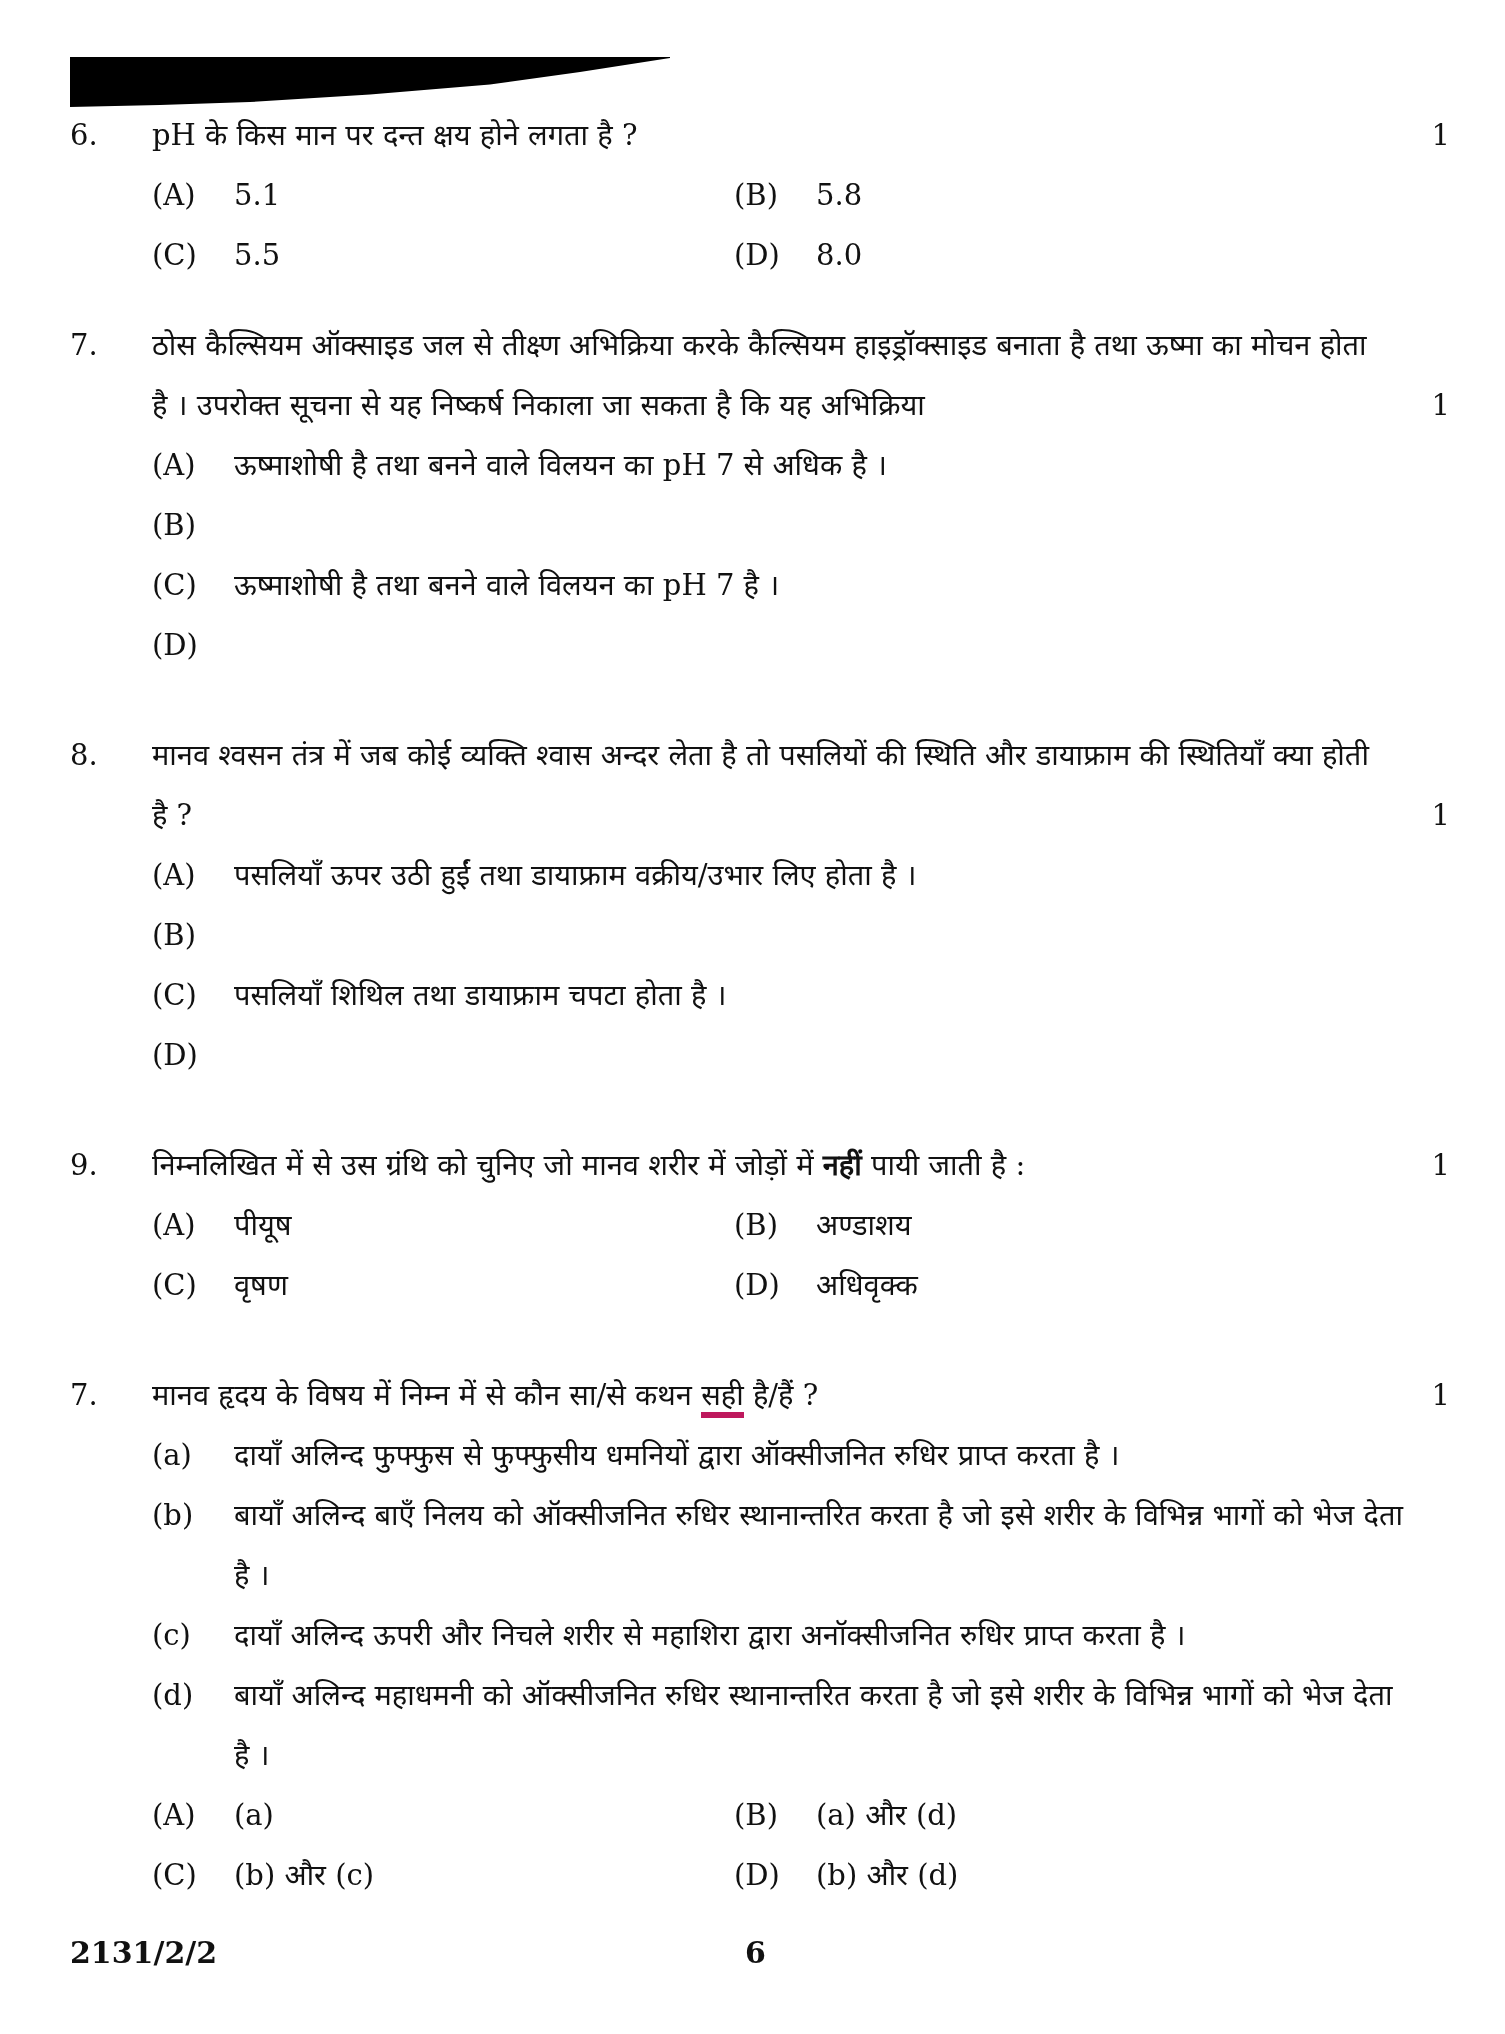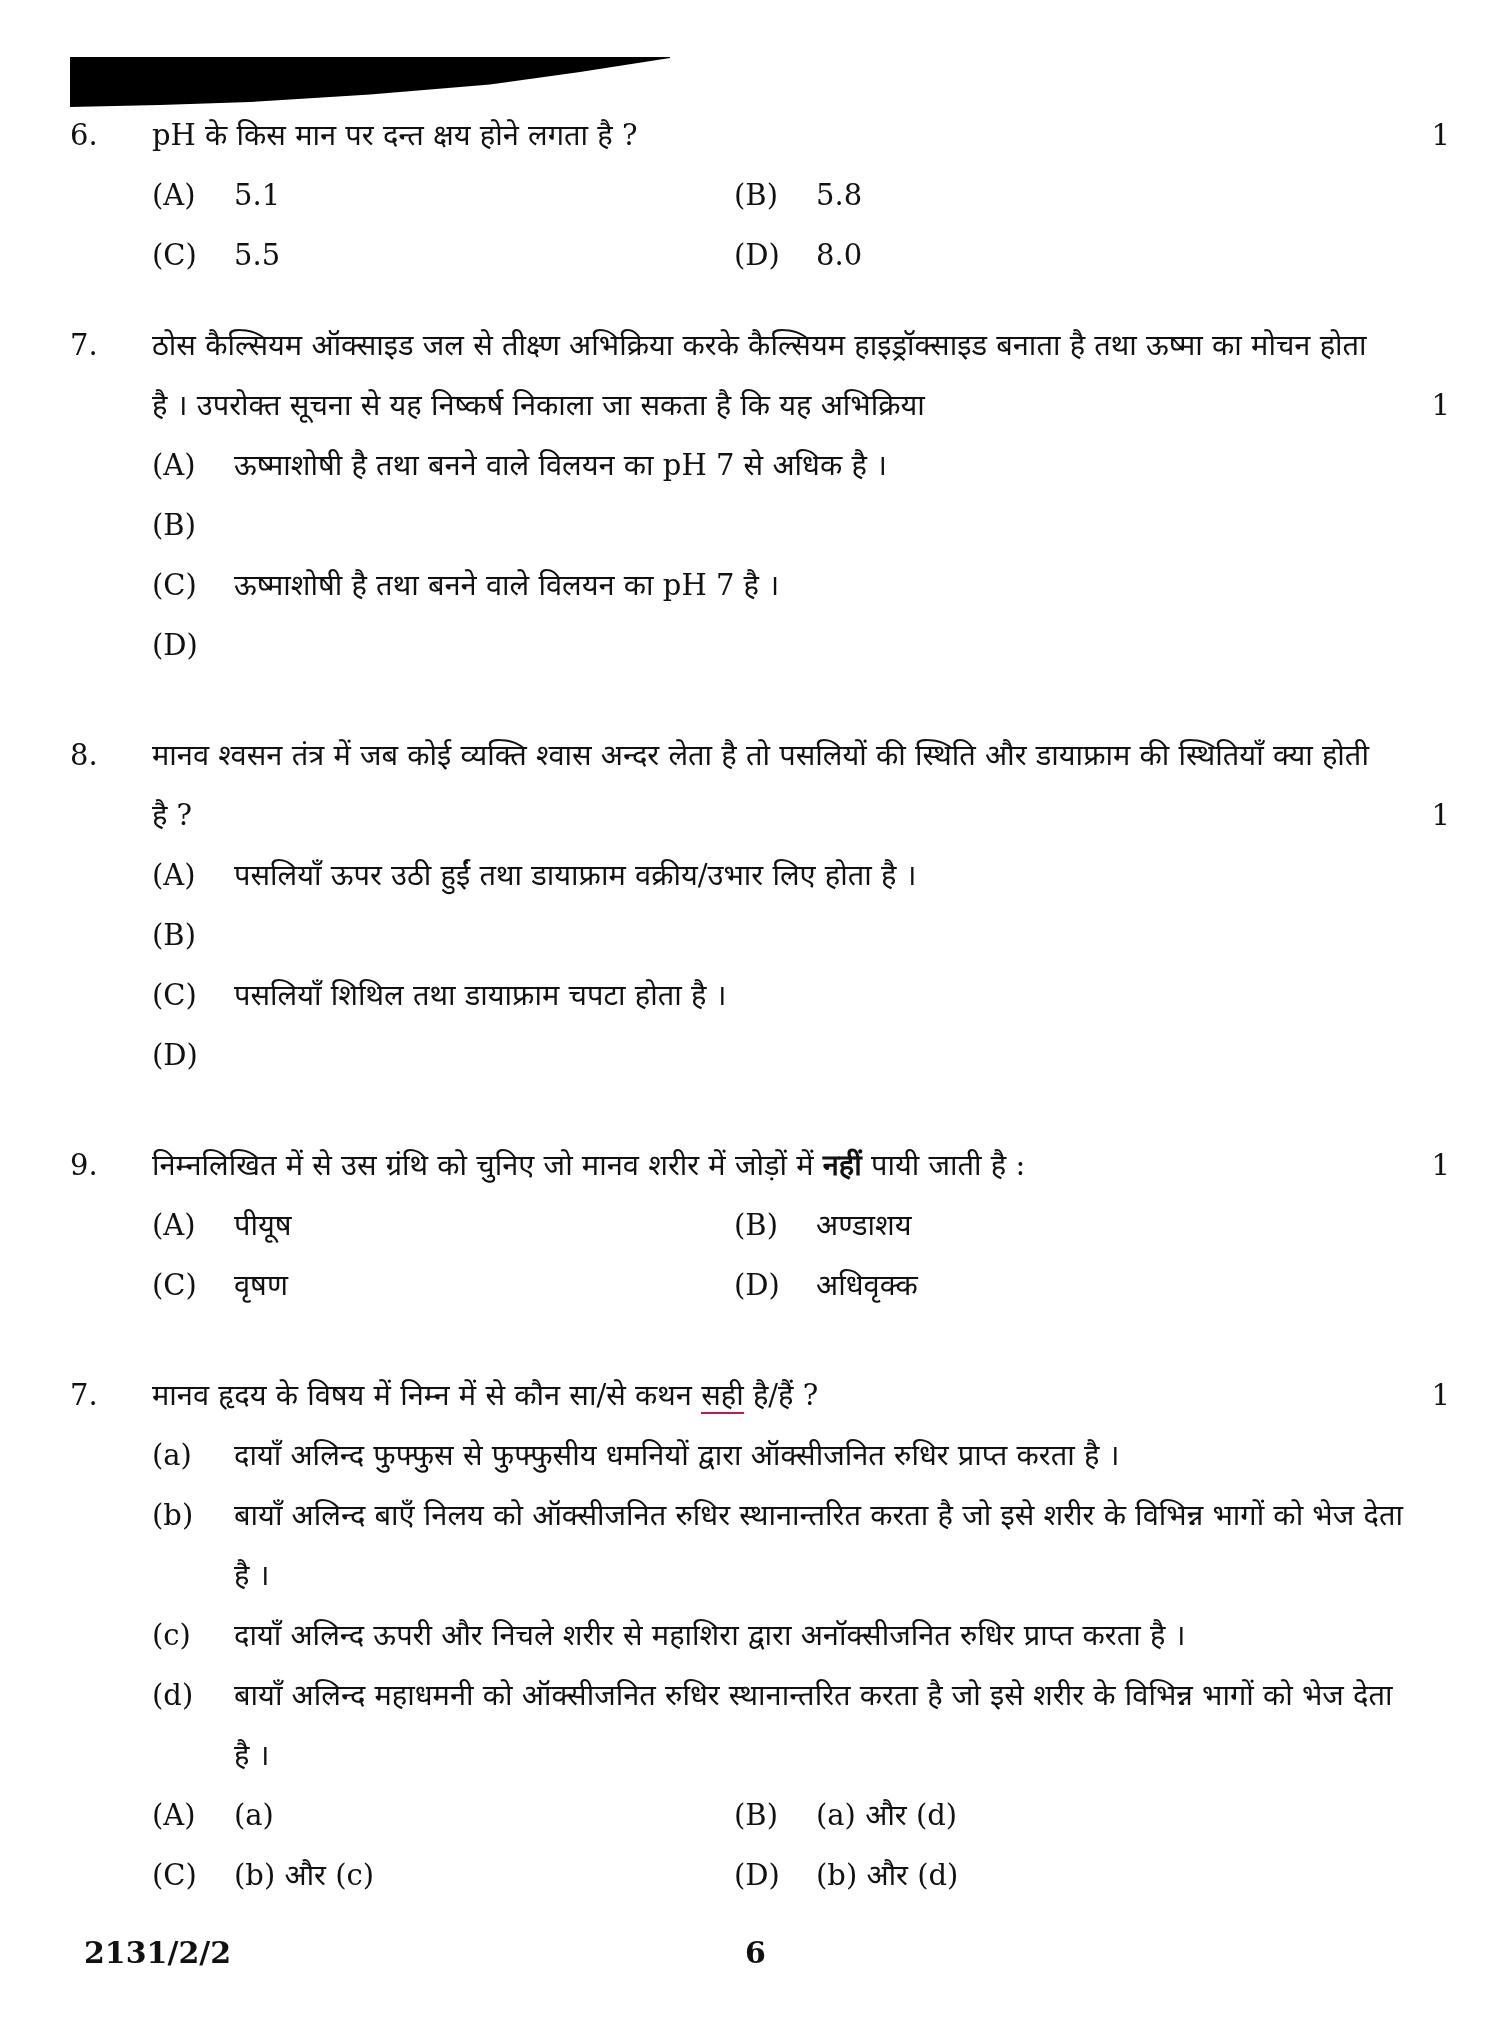--- a/index.html
+++ b/index.html
@@ -20,23 +20,23 @@
   .marks { width: 30px; flex: none; text-align: right; }
   .opt { display: flex; font-size: 29px; line-height: 60px; padding-left: 82px; }
   .olabel { width: 82px; flex: none; }
   .otext { flex: 1; }
   .grid2 { display: grid; grid-template-columns: 582px 582px; padding-left: 82px; font-size: 29px; line-height: 60px; }
   .grid2 .cell { display: flex; }
   .grid2 .olabel { width: 82px; }
   .stmt { display: flex; font-size: 29px; line-height: 60px; padding-left: 82px; }
   .stmt .olabel { width: 82px; }
   .stmt .otext { padding-right: 40px; }
-  u.ul { text-decoration: none; border-bottom: 2px solid #be185d; }
+  u.ul { text-decoration: none; border-bottom: 6px solid #be185d; }
   .footer { position: absolute; top: 1935px; left: 70px; width: 1380px; font-size: 30px; font-weight: bold; }
-  .footer .code { position: absolute; left: 14px; }
+  .footer .code { position: absolute; left: 0; }
   .footer .page { position: absolute; left: 675px; }
   b.bold { font-weight: bold; }
 </style>
 </head>
 <body>
 
 <div class="redact"></div>
 
 <div class="q" style="top:105px;">
   <div class="qhead">

